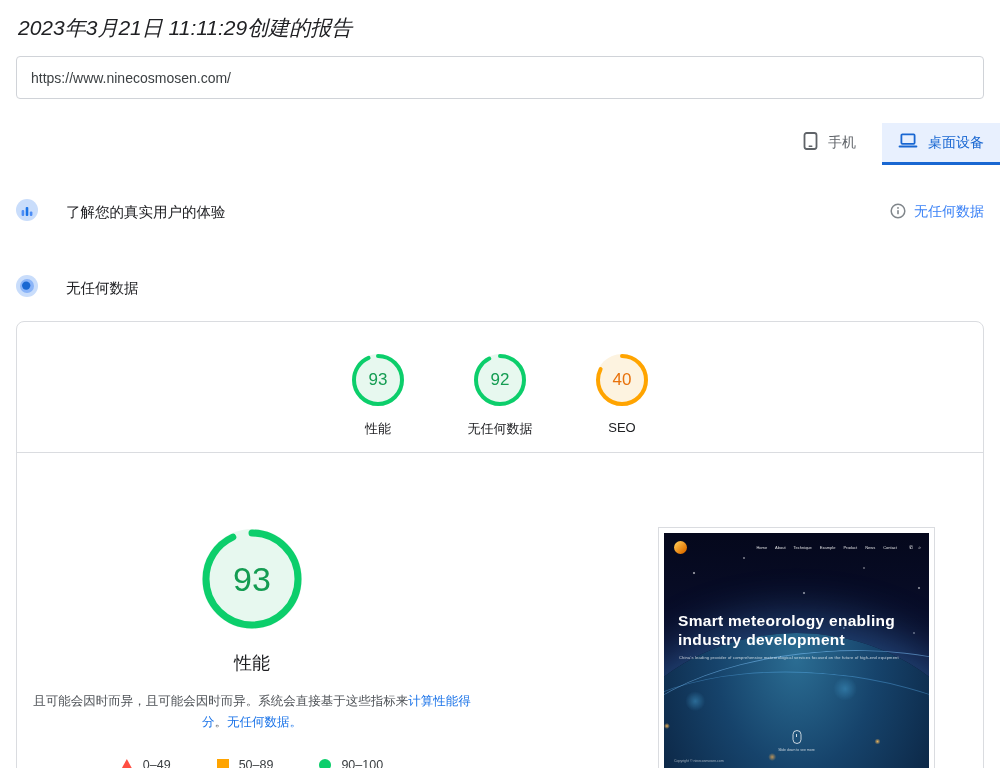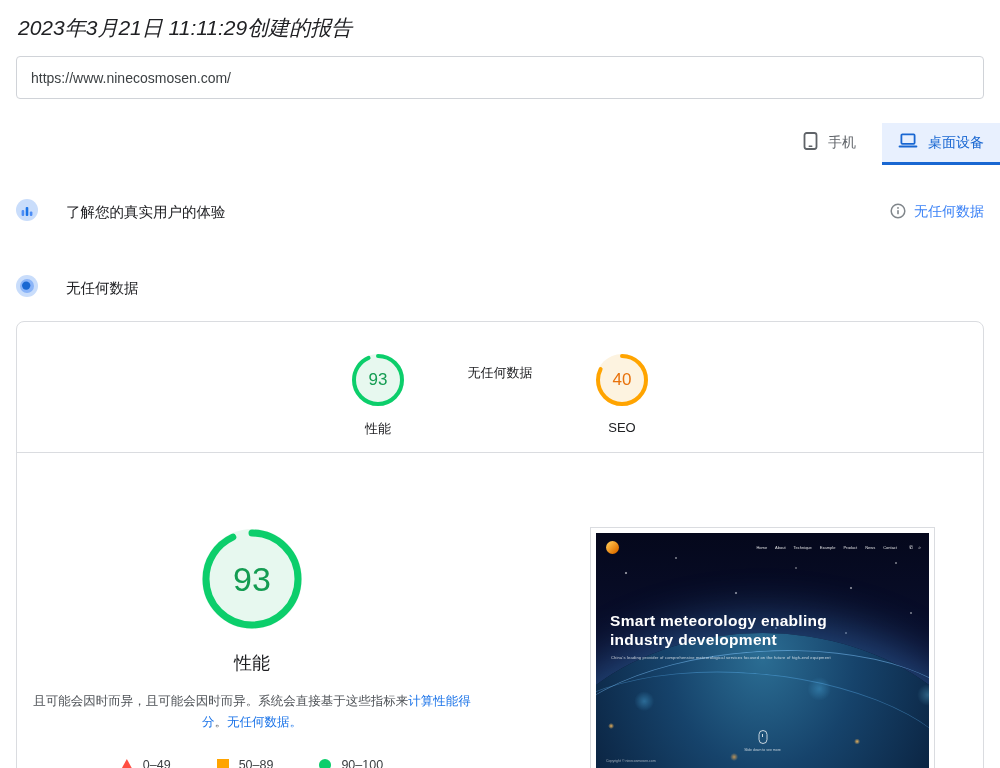--- a/index.html
+++ b/index.html
@@ -49,21 +49,21 @@
   .disclaimer a { color:#1a73e8; text-decoration:none; cursor:pointer; }
   .legend-row { margin-top:24px; display:flex; gap:46px; align-items:center;
     font-size:12.5px; color:#3c4043; }
   .legend-item { display:flex; align-items:center; gap:10px; }
   .swatch { width:12px; height:12px; display:inline-block; }
   .swatch.triangle { clip-path:polygon(50% 0,0 100%,100% 100%); height:11px; }
   .swatch.circle { border-radius:50%; }
 
   .right-col { margin-left:auto; margin-right:48px; }
   .shot-frame { border:1px solid #dadce0; background:#fff; padding:5px; cursor:pointer; }
-  .shot { position:relative; width:333px; height:235px; overflow:hidden;
+  .shot { position:relative; width:265px; height:235px; overflow:hidden;
     background:
       radial-gradient(circle 1px at 30px 40px, rgba(255,255,255,.9) 0, transparent 1.6px),
       radial-gradient(circle 1px at 80px 25px, rgba(255,255,255,.7) 0, transparent 1.5px),
       radial-gradient(circle 1px at 140px 60px, rgba(255,255,255,.8) 0, transparent 1.6px),
       radial-gradient(circle 1px at 200px 35px, rgba(255,255,255,.6) 0, transparent 1.4px),
       radial-gradient(circle 1px at 255px 55px, rgba(255,255,255,.8) 0, transparent 1.6px),
       radial-gradient(circle 1px at 300px 30px, rgba(255,255,255,.7) 0, transparent 1.5px),
       radial-gradient(circle 1px at 55px 85px, rgba(180,220,255,.8) 0, transparent 1.6px),
       radial-gradient(circle 1px at 180px 95px, rgba(180,220,255,.6) 0, transparent 1.4px),
       radial-gradient(circle 1px at 250px 100px, rgba(255,255,255,.6) 0, transparent 1.4px),
@@ -186,20 +186,27 @@
       <div class="gauge">
         <svg width="56" height="56" viewBox="0 0 56 56">
           <circle class="tint" cx="28" cy="28" r="26" fill="#e7f8ef"></circle>
           <circle class="arc" cx="28" cy="28" r="24" fill="none" stroke-width="4" stroke-linecap="round" transform="rotate(-90 28 28)" stroke="#0cce6b" stroke-dasharray="140.2 150.8"></circle>
         </svg>
         <div class="gauge-num" style="color: rgb(20, 156, 82);">93</div>
       </div>
       <div class="gauge-label">性能</div>
     </div>
     <div class="gauge-wrap">
+      <div class="gauge">
+        <svg width="56" height="56" viewBox="0 0 56 56">
+          <circle class="tint" cx="28" cy="28" r="26" fill="#e7f8ef"></circle>
+          <circle class="arc" cx="28" cy="28" r="24" fill="none" stroke-width="4" stroke-linecap="round" transform="rotate(-90 28 28)" stroke="#0cce6b" stroke-dasharray="138.7 150.8"></circle>
+        </svg>
+        <div class="gauge-num" style="color: rgb(20, 156, 82);">92</div>
+      </div>
       <div class="gauge-label">无任何数据</div>
     </div>
     <div class="gauge-wrap">
       <div class="gauge">
         <svg width="56" height="56" viewBox="0 0 56 56">
           <circle class="tint" cx="28" cy="28" r="26" fill="#fdf3e0"></circle>
           <circle class="arc" cx="28" cy="28" r="24" fill="none" stroke-width="4" stroke-linecap="round" transform="rotate(-90 28 28)" stroke="#ffa400" stroke-dasharray="123.7 150.8"></circle>
         </svg>
         <div class="gauge-num" style="color: rgb(232, 113, 10);">40</div>
       </div>

